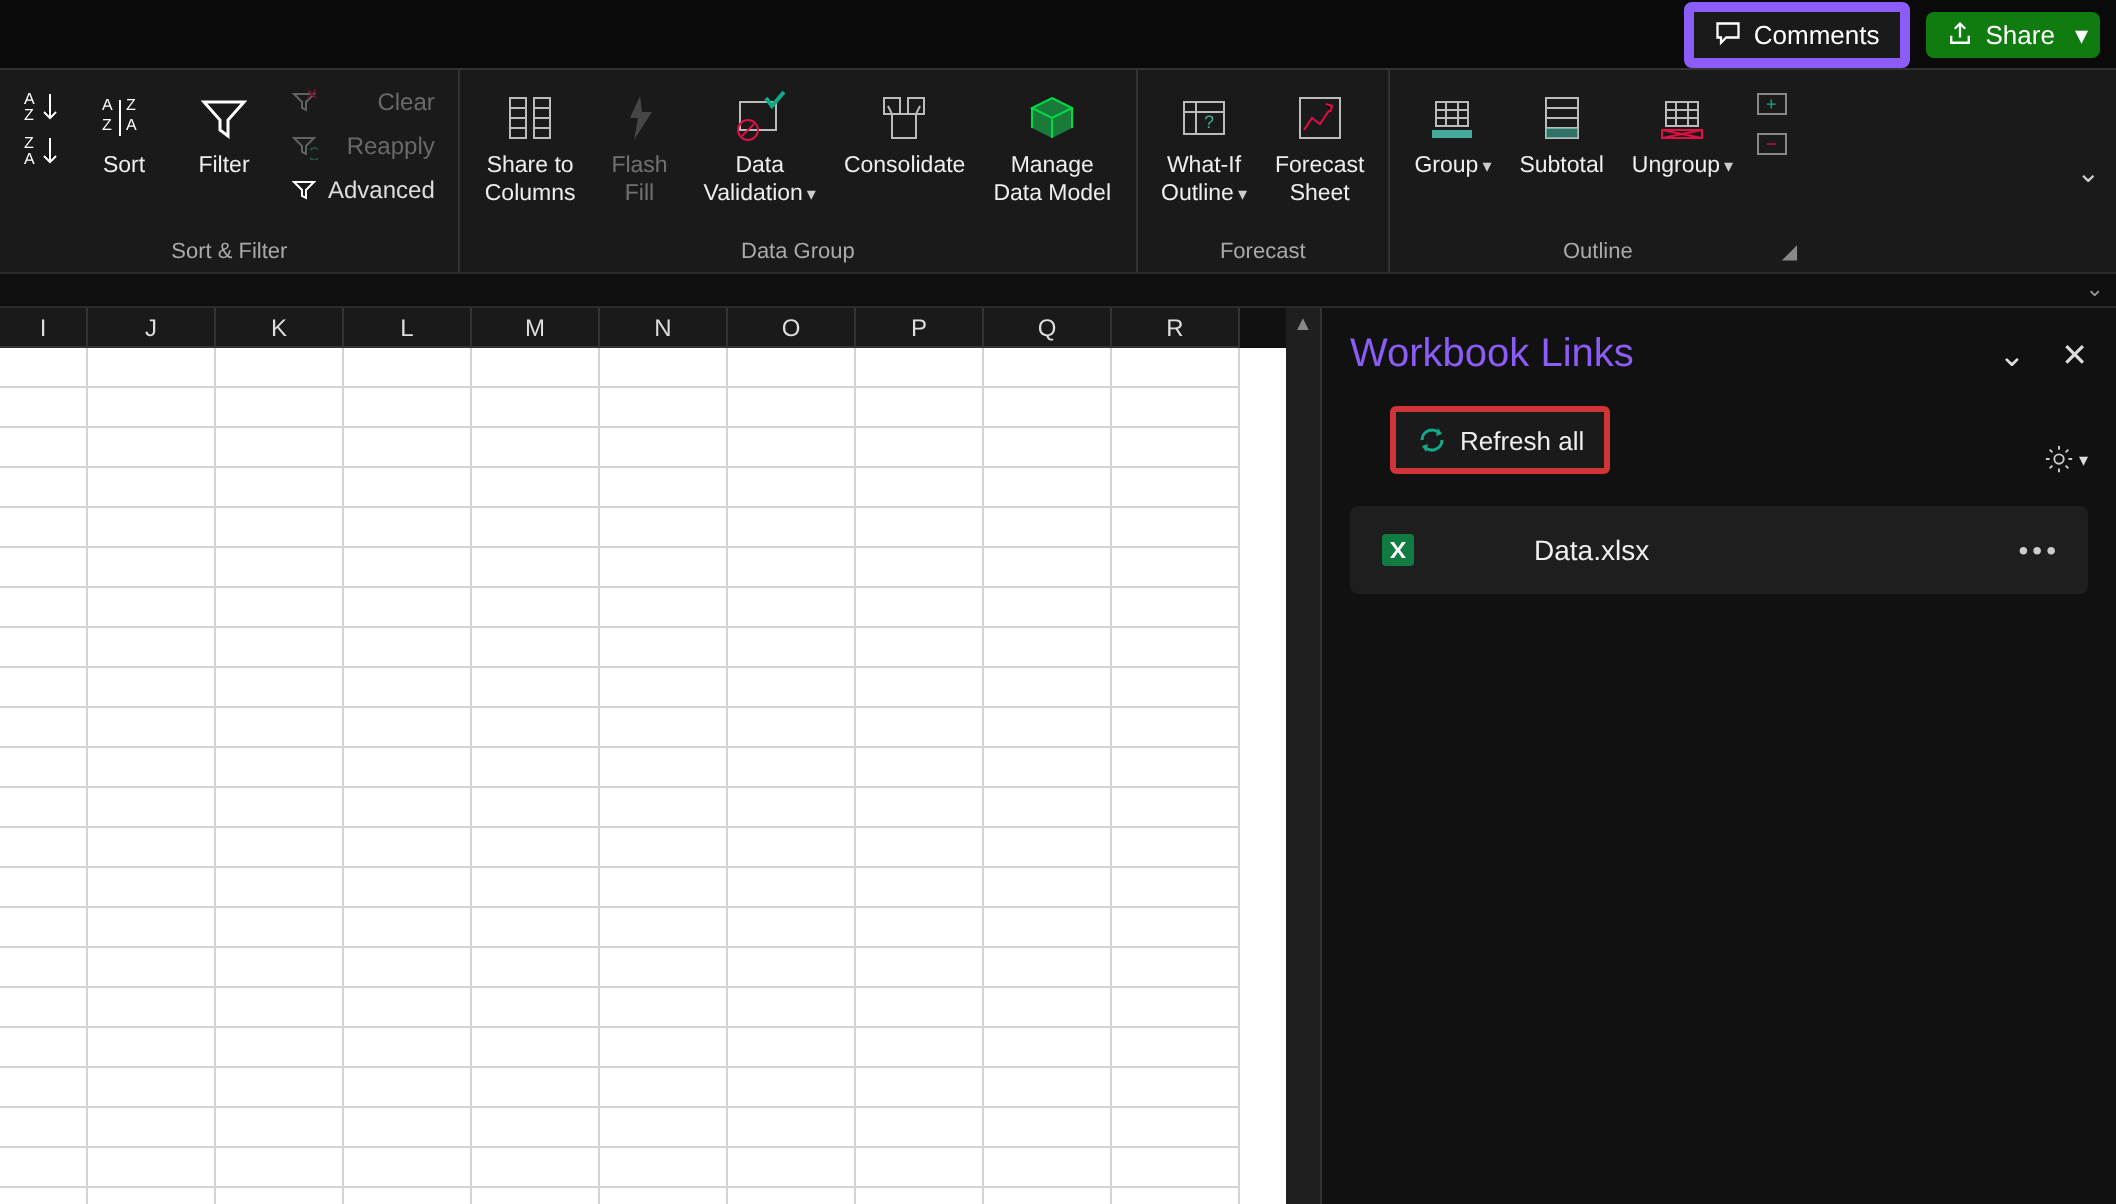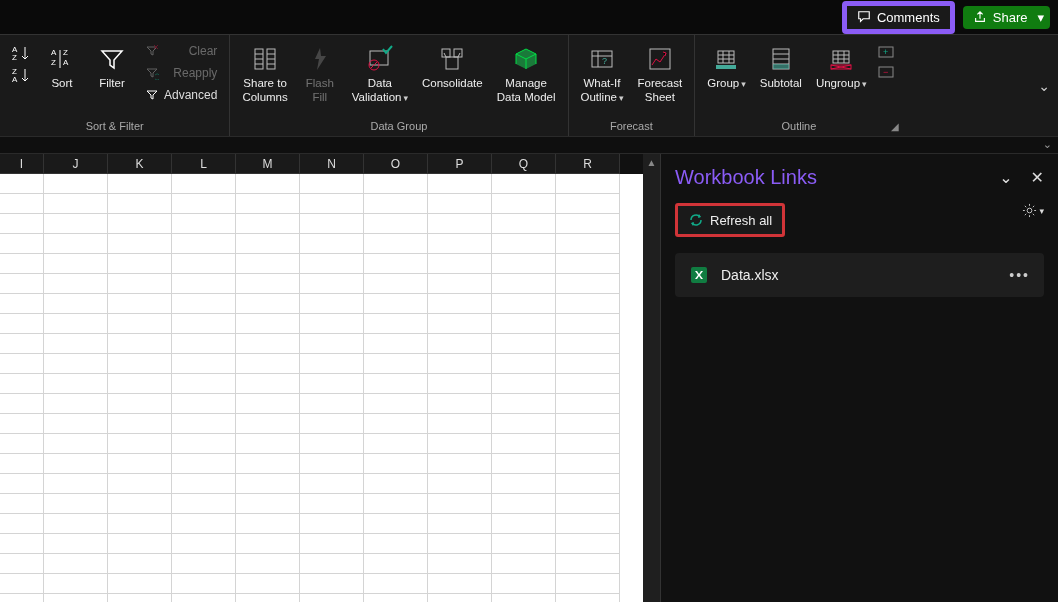--- a/index.html
+++ b/index.html
@@ -49,29 +49,29 @@
   .cell { width: 64px; height: 20px; border-right: 1px solid #d4d4d4; border-bottom: 1px solid #d4d4d4; background: #fff; }
   .vscroll { width: 17px; background: #1f1f1f; display: flex; flex-direction: column; align-items: center; }
   .vscroll .arrow { height: 16px; color: #888; font-size: 10px; display: flex; align-items: center; justify-content: center; width: 100%; }
   .grid-and-scroll { display: flex; flex: 1; }
   
   
   .panel { width: 398px; background: #111; border-left: 1px solid #333; display: flex; flex-direction: column; padding: 12px 14px; }
   .panel-hdr { display: flex; align-items: center; justify-content: space-between; margin-bottom: 14px; }
   .panel-title { font-size: 20px; font-weight: 400; color: #8b5cf6; }
   .panel-hdr-icons { display: flex; gap: 18px; color: #ddd; }
-  .panel-actions { display: flex; align-items: flex-start; gap: 10px; margin-bottom: 16px; }
+  .panel-actions { display: flex; align-items: flex-end; gap: 10px; margin-bottom: 16px; margin-left: 20px; }
   .pa-btn { display: flex; align-items: center; gap: 6px; padding: 6px 10px; font-size: 13px; color: #eee; cursor: pointer; border-radius: 3px; }
   .pa-btn.highlight { border: 3px solid #d13438; background: #1a1a1a; }
   .pa-spacer { flex: 1; }
   .pa-gear { color: #ddd; cursor: pointer; font-size: 14px; display: flex; align-items: center; gap: 2px; }
   
   .link-item { background: #1e1e1e; border-radius: 4px; padding: 12px 14px; display: flex; align-items: center; gap: 12px; }
   .link-item .file-icon { width: 20px; height: 20px; }
-  .link-item .fname { font-size: 14px; color: #eee; flex: 1; }
+  .link-item .fname { font-size: 14px; color: #eee; flex: 1; margin-left: 46px; }
   .link-item .more { color: #ccc; letter-spacing: 2px; cursor: pointer; font-size: 14px; }
   
   svg { display: block; }
   
   .outline-side { display: flex; flex-direction: column; gap: 6px; padding: 6px 2px; }
   .outline-mini { width: 18px; height: 14px; display: flex; align-items: center; justify-content: center; cursor: pointer; }
 </style>
 </head>
 <body>
 

